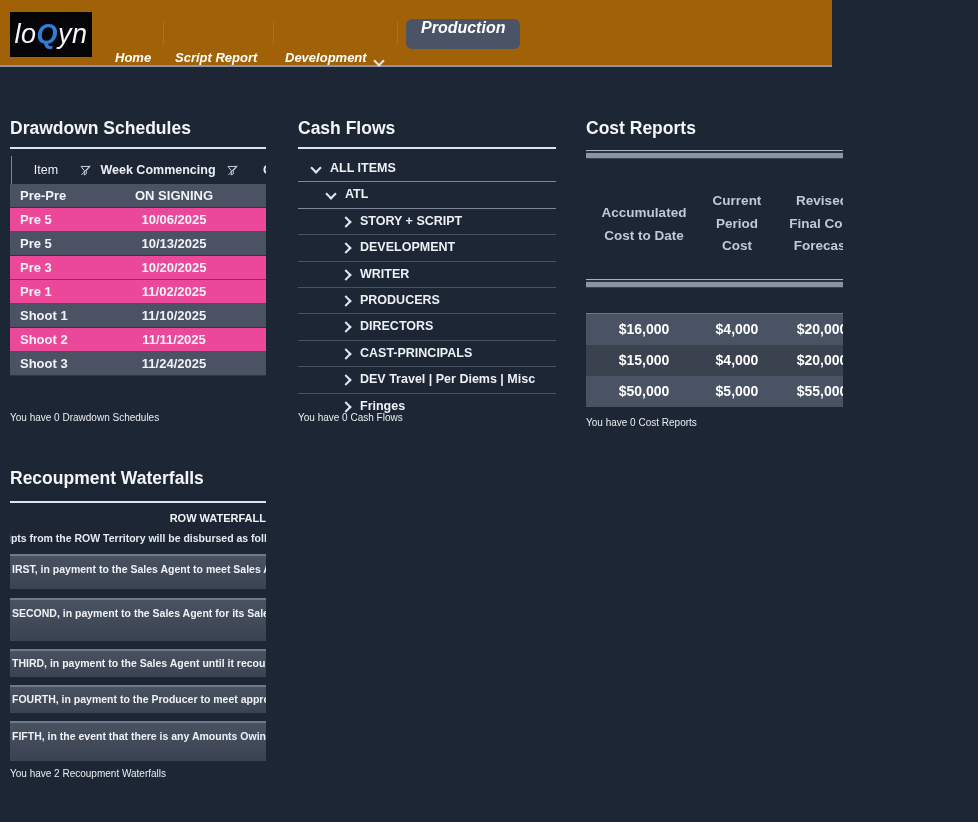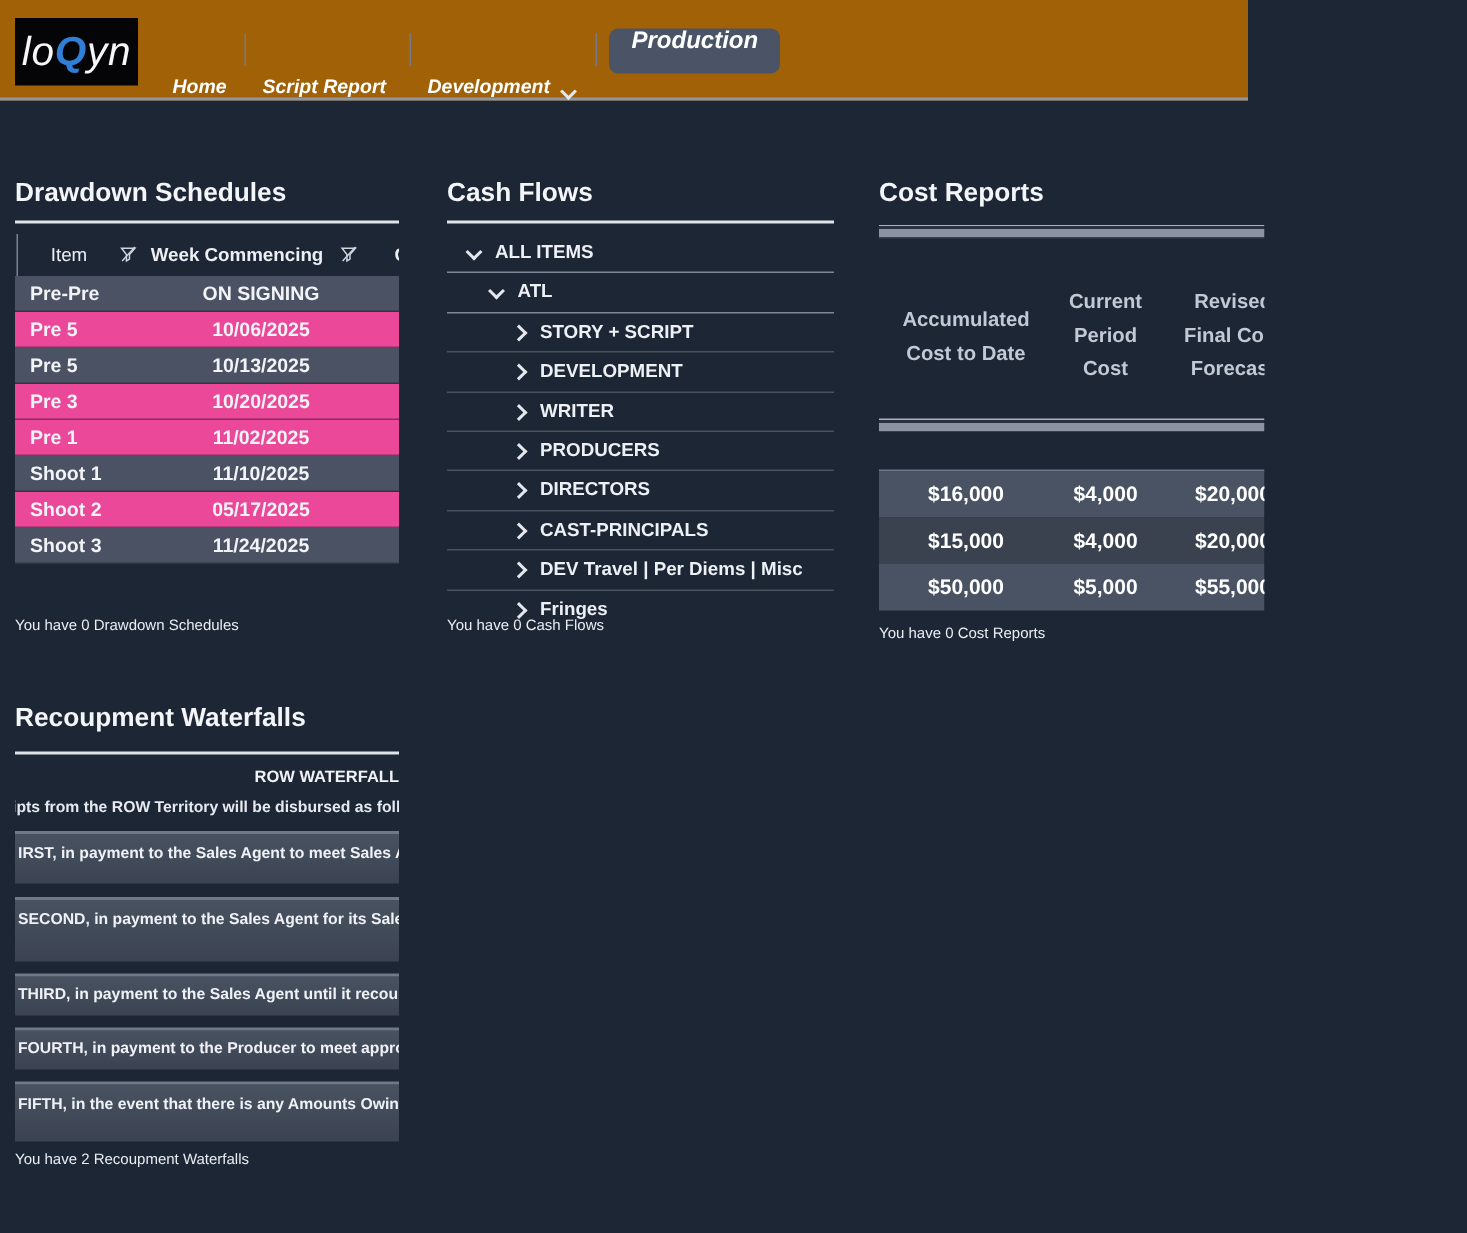--- a/index.html
+++ b/index.html
@@ -157,21 +157,21 @@
         <div class="dd-row dark">
           <span class="dd-item">Pre 1</span>
           <span class="dd-week">11/02/2025</span>
         </div>
         <div class="dd-row light">
           <span class="dd-item">Shoot 1</span>
           <span class="dd-week">11/10/2025</span>
         </div>
         <div class="dd-row dark">
           <span class="dd-item">Shoot 2</span>
-          <span class="dd-week">05/17/2025</span>
+          <span class="dd-week">11/11/2025</span>
         </div>
         <div class="dd-row light">
           <span class="dd-item">Shoot 3</span>
           <span class="dd-week">11/24/2025</span>
         </div>
       </div>
   </div>
   <div class="panel-footer" style="left:10px;top:412px;">You have 0 Drawdown Schedules</div>
 
   <div class="panel-title" style="left:298px;top:118px;">Cash Flows</div>

